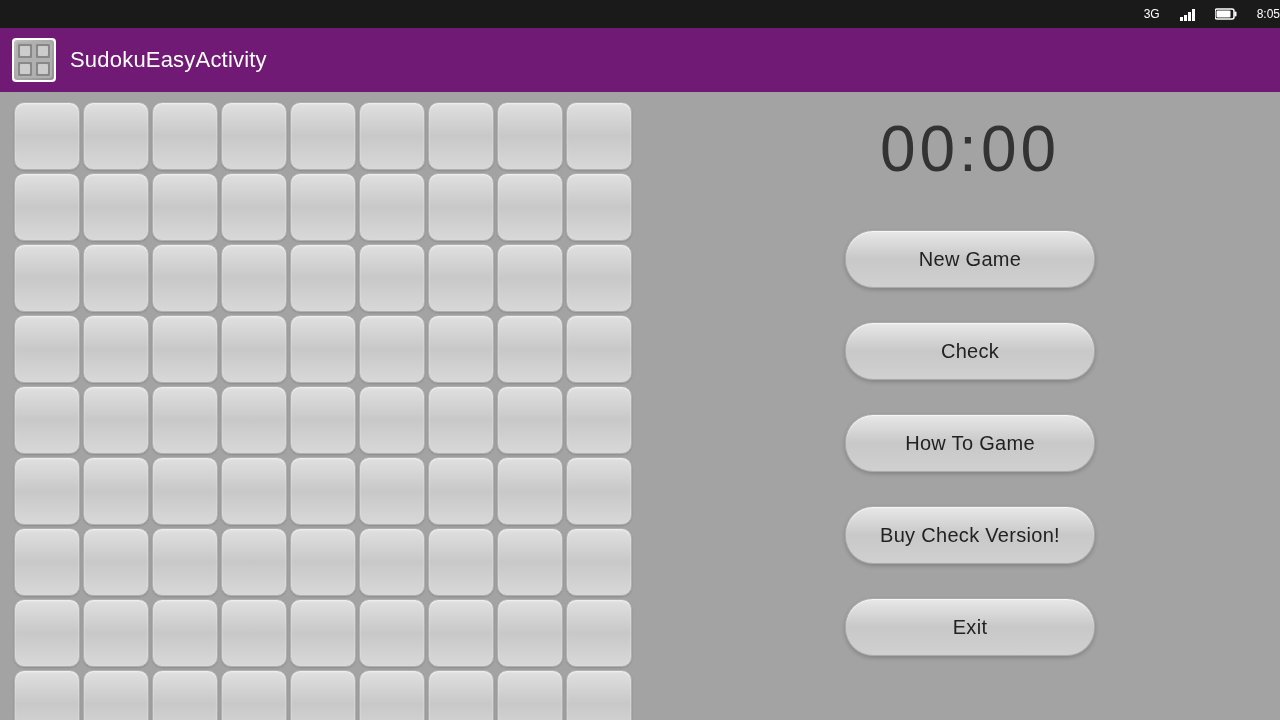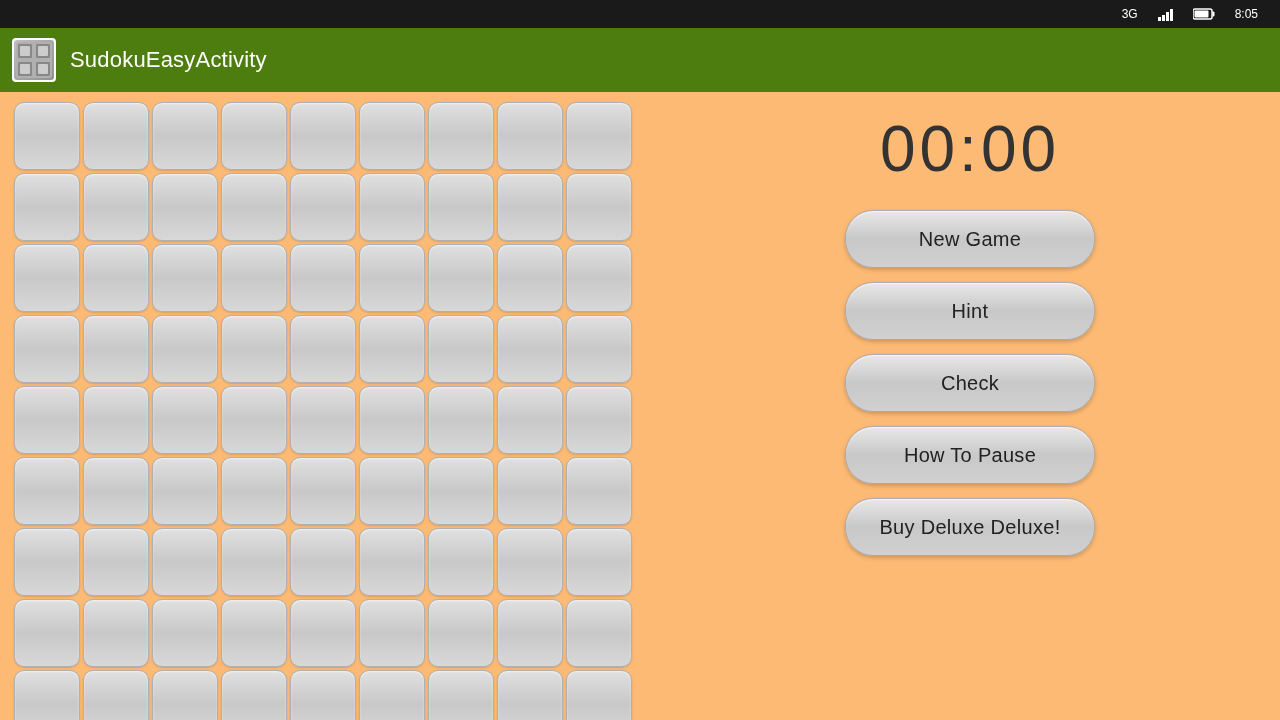--- a/index.html
+++ b/index.html
@@ -13,33 +13,33 @@
     }
 
     
     #status-bar {
       width: 1280px;
       height: 28px;
       background: #1a1a1a;
       display: flex;
       align-items: center;
       justify-content: flex-end;
-      padding: 0 22px;
+      padding: 0 0;
       gap: 20px;
     }
     .status-text {
       color: #fff;
       font-size: 12px;
     }
 
     
     #top-bar {
       width: 1280px;
       height: 64px;
-      background: #4d7c0f;
+      background: #701a75;
       display: flex;
       align-items: center;
       padding: 0 12px;
       gap: 14px;
     }
     #app-icon {
       width: 44px;
       height: 44px;
       background: #fff;
       border-radius: 4px;
@@ -67,21 +67,21 @@
       font-weight: 400;
       letter-spacing: 0.2px;
     }
 
     
     #main {
       width: 1280px;
       height: calc(720px - 92px);
       display: flex;
       flex-direction: row;
-      background: #fdba74;
+      background: #a3a3a3;
     }
 
     
     #grid-area {
       flex: 0 0 660px;
       padding: 10px 14px;
       display: flex;
       align-items: flex-start;
       justify-content: flex-start;
     }
@@ -133,20 +133,21 @@
       border: 1px solid #aaa;
       border-radius: 28px;
       font-size: 20px;
       color: #222;
       cursor: pointer;
       display: flex;
       align-items: center;
       justify-content: center;
       box-shadow: 0 2px 4px rgba(0,0,0,0.2), inset 0 1px 1px rgba(255,255,255,0.7);
       letter-spacing: 0.3px;
+      margin-top: 20px;
     }
 
     
     .signal-bars {
       display: inline-flex;
       align-items: flex-end;
       gap: 1px;
       height: 14px;
     }
     .signal-bar {
@@ -277,19 +278,19 @@
         <div class="sudoku-cell"></div>
         <div class="sudoku-cell"></div>
         <div class="sudoku-cell"></div>
       </div>
   </div>
 
   <div id="right-panel">
     <div id="timer-display">00:00</div>
 
     <button class="game-button">New Game</button>
-    <button class="game-button">Hint</button>
     <button class="game-button">Check</button>
-    <button class="game-button">How To Pause</button>
-    <button class="game-button">Buy Deluxe Deluxe!</button>
+    <button class="game-button">How To Game</button>
+    <button class="game-button">Buy Check Version!</button>
+    <button class="game-button">Exit</button>
   </div>
 
 </div>
 
 </body></html>

